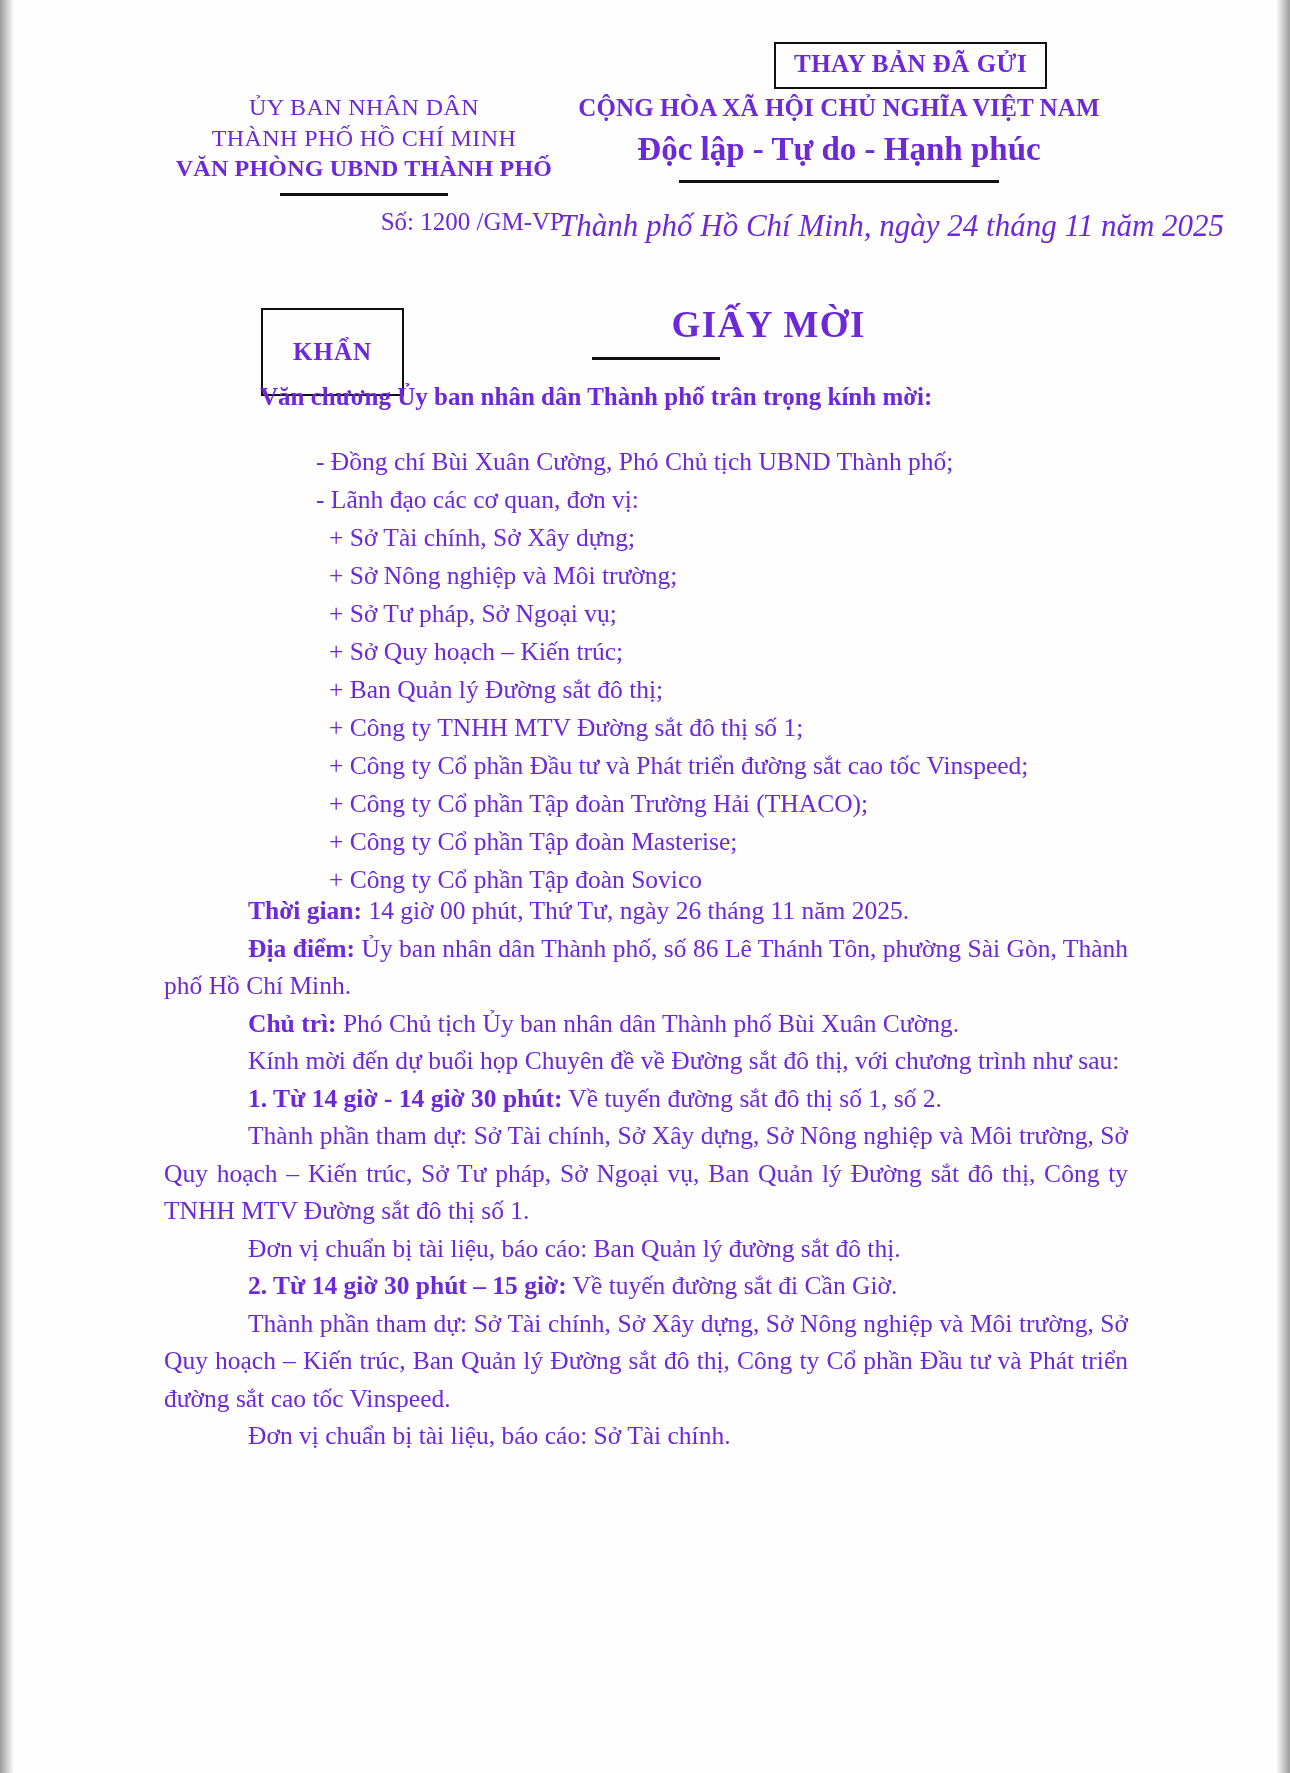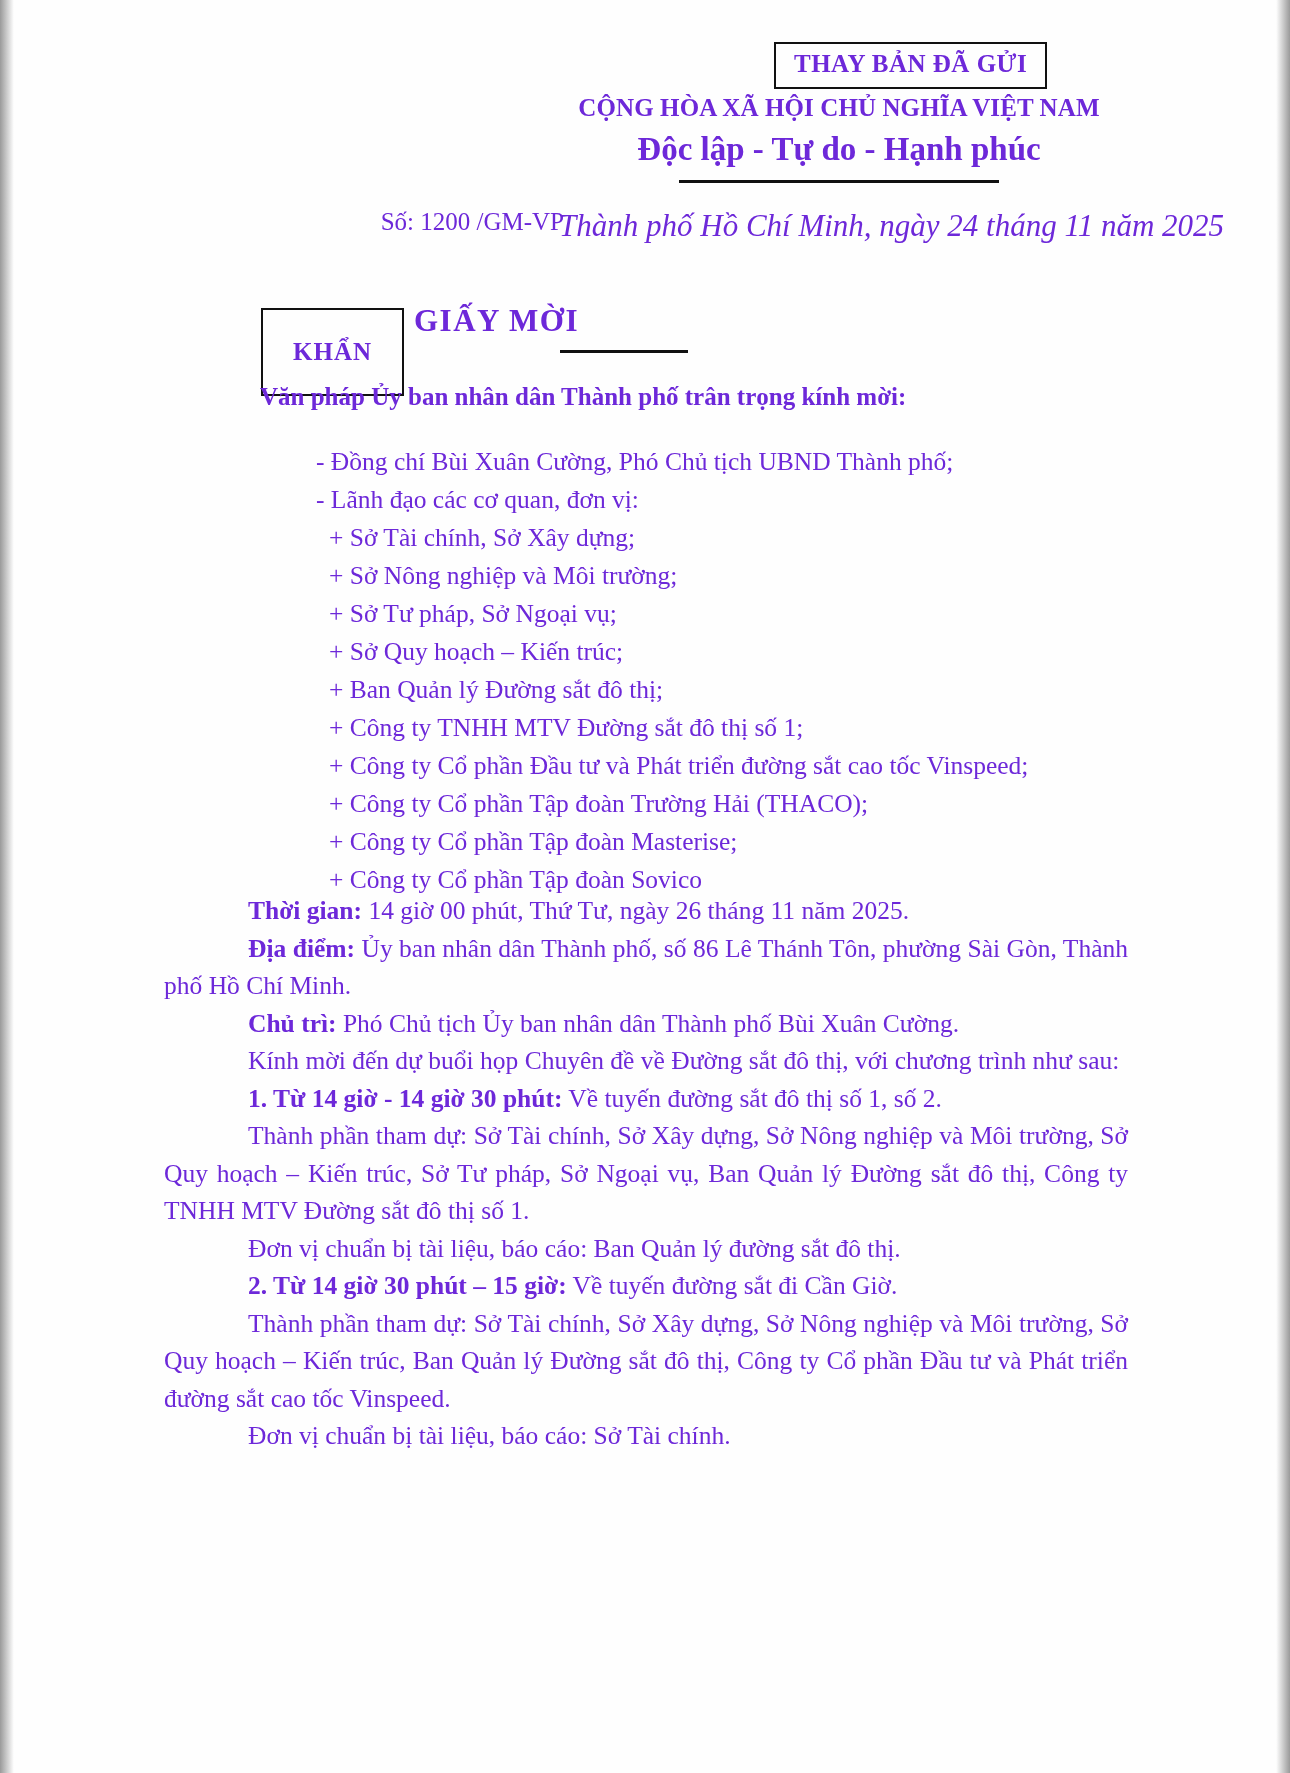--- a/index.html
+++ b/index.html
@@ -127,25 +127,25 @@
     left: 247px;
     top: 308px;
     border: 2px solid #111;
     padding: 28px 30px;
     font-weight: bold;
     font-size: 25px;
     letter-spacing: 1px;
   }
   .title {
     position: absolute;
-    left: 400px;
+    left: 432px;
     top: 303px;
     width: 420px;
-    text-align: left;
-    font-size: 31px;
+    text-align: right;
+    font-size: 37px;
     font-weight: bold;
     letter-spacing: 1.5px;
   }
   .rule-title {
     width: 128px;
     height: 3px;
     background: #111;
     margin: 11px auto 0 auto;
   }
 
@@ -193,37 +193,43 @@
 <body>
 
 <div class="page">
   <div class="scan-edge-left"></div>
   <div class="scan-edge-right"></div>
 
   <div class="sheet">
 
     <div class="stamp-box">THAY BẢN ĐÃ GỬI</div>
 
+    <div class="hdr-left">
+      <div class="l1">ỦY BAN NHÂN DÂN</div>
+      <div class="l2">THÀNH PHỐ HỒ CHÍ MINH</div>
+      <div class="l3">VĂN PHÒNG UBND THÀNH PHỐ</div>
+      <div class="rule-sm"></div>
+    </div>
 
     <div class="hdr-right">
       <div class="r1">CỘNG HÒA XÃ HỘI CHỦ NGHĨA VIỆT NAM</div>
       <div class="r2">Độc lập - Tự do - Hạnh phúc</div>
       <div class="rule-md"></div>
     </div>
 
     <div class="so-line">Số:  1200 /GM-VP</div>
     <div class="date-line">Thành phố Hồ Chí Minh, ngày 24 tháng 11 năm 2025</div>
 
     <div class="khan-box">KHẨN</div>
     <div class="title">
       <span>GIẤY MỜI</span>
       <div class="rule-title"></div>
     </div>
 
-    <div class="invite-lead">Văn pháp Ủy ban nhân dân Thành phố trân trọng kính mời:</div>
+    <div class="invite-lead">Văn chương Ủy ban nhân dân Thành phố trân trọng kính mời:</div>
 
     <div class="recipients" id="recipient-list">
         <div class="rcp dash">- Đồng chí Bùi Xuân Cường, Phó Chủ tịch UBND Thành phố;</div>
         <div class="rcp dash">- Lãnh đạo các cơ quan, đơn vị:</div>
         <div class="rcp plus">+ Sở Tài chính, Sở Xây dựng;</div>
         <div class="rcp plus">+ Sở Nông nghiệp và Môi trường;</div>
         <div class="rcp plus">+ Sở Tư pháp, Sở Ngoại vụ;</div>
         <div class="rcp plus">+ Sở Quy hoạch – Kiến trúc;</div>
         <div class="rcp plus">+ Ban Quản lý Đường sắt đô thị;</div>
         <div class="rcp plus">+ Công ty TNHH MTV Đường sắt đô thị số 1;</div>

